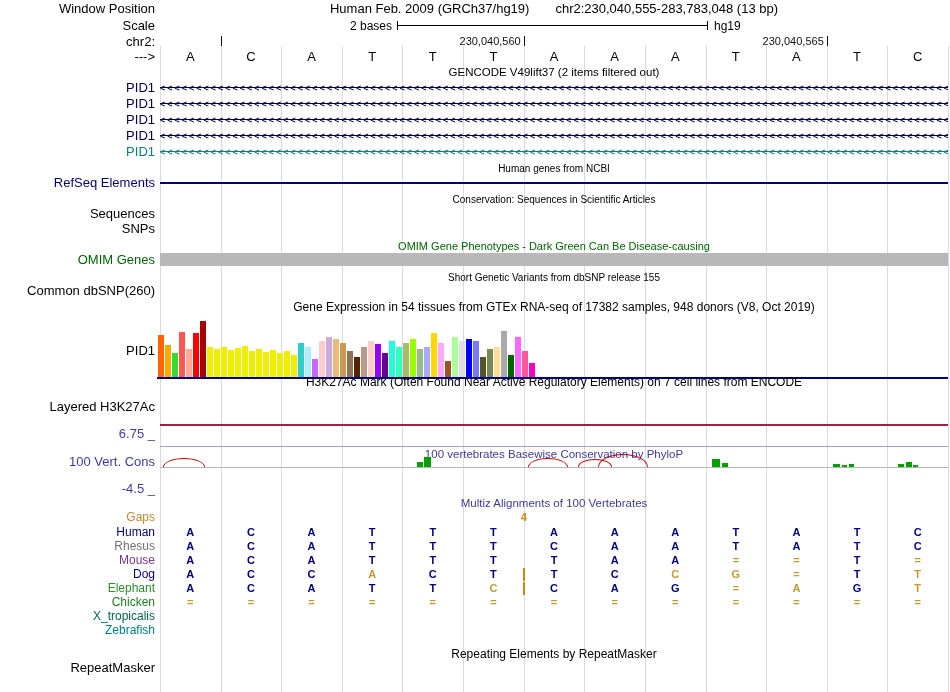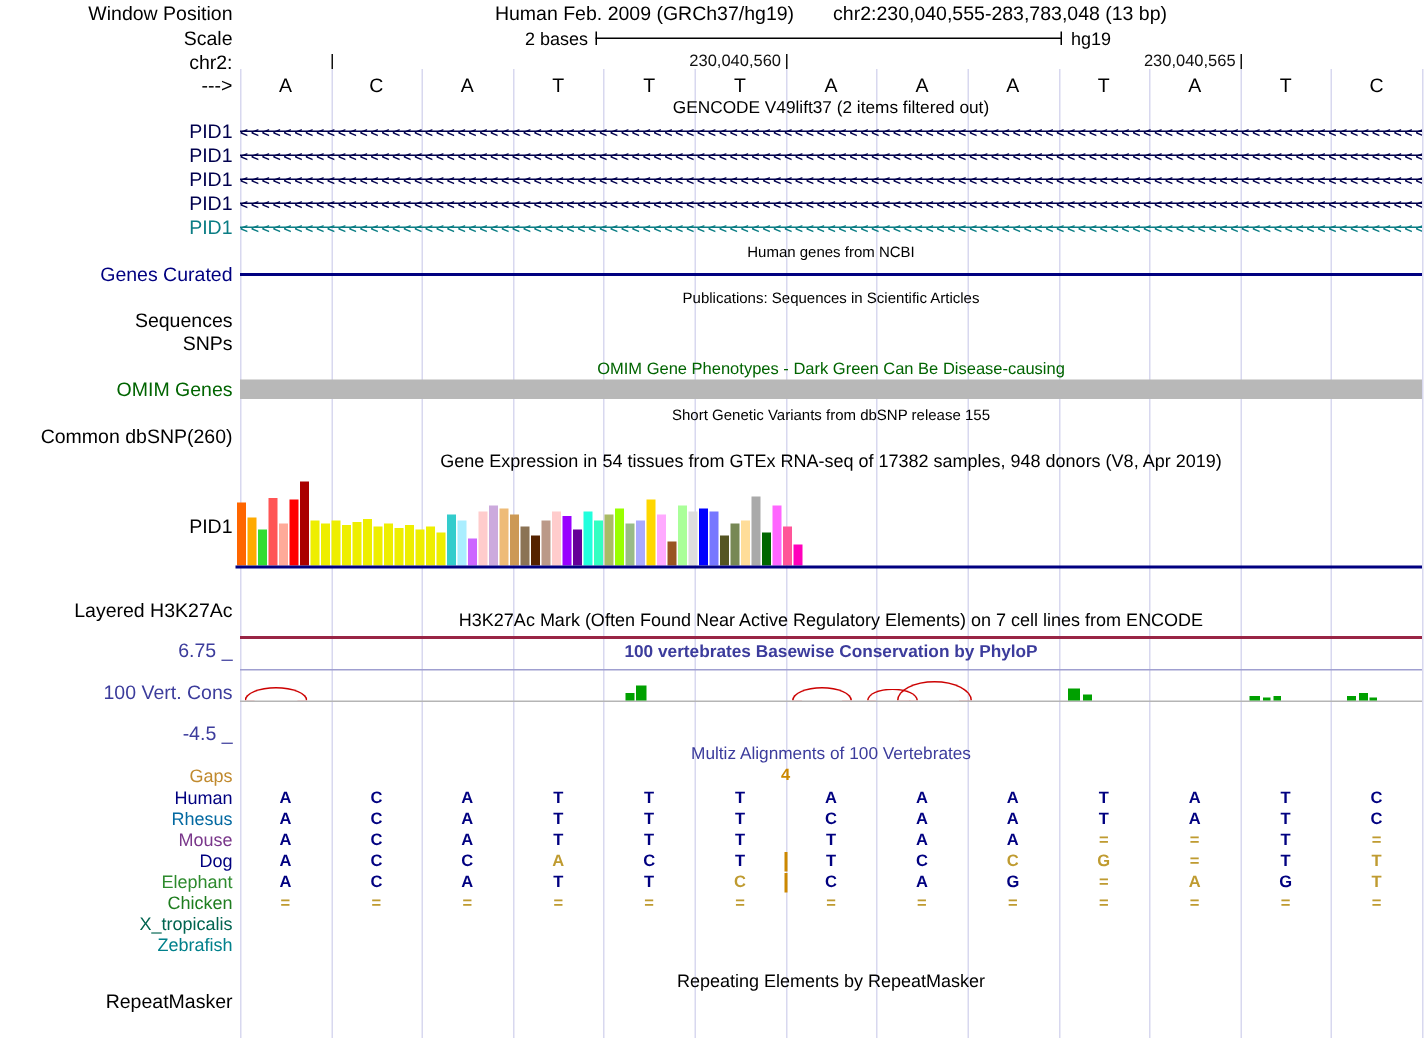--- a/index.html
+++ b/index.html
@@ -109,35 +109,35 @@
         <div style="position: relative;">&lt;&lt;&lt;&lt;&lt;&lt;&lt;&lt;&lt;&lt;&lt;&lt;&lt;&lt;&lt;&lt;&lt;&lt;&lt;&lt;&lt;&lt;&lt;&lt;&lt;&lt;&lt;&lt;&lt;&lt;&lt;&lt;&lt;&lt;&lt;&lt;&lt;&lt;&lt;&lt;&lt;&lt;&lt;&lt;&lt;&lt;&lt;&lt;&lt;&lt;&lt;&lt;&lt;&lt;&lt;&lt;&lt;&lt;&lt;&lt;&lt;&lt;&lt;&lt;&lt;&lt;&lt;&lt;&lt;&lt;&lt;&lt;&lt;&lt;&lt;&lt;&lt;&lt;&lt;&lt;&lt;&lt;&lt;&lt;&lt;&lt;&lt;&lt;&lt;&lt;&lt;&lt;&lt;&lt;&lt;&lt;&lt;&lt;&lt;&lt;&lt;&lt;&lt;&lt;&lt;&lt;&lt;&lt;&lt;&lt;&lt;&lt;&lt;&lt;&lt;&lt;&lt;&lt;&lt;&lt;&lt;&lt;&lt;&lt;&lt;&lt;&lt;&lt;&lt;&lt;&lt;&lt;&lt;&lt;&lt;&lt;&lt;&lt;&lt;&lt;&lt;&lt;&lt;&lt;&lt;&lt;&lt;&lt;&lt;&lt;&lt;&lt;&lt;&lt;&lt;&lt;&lt;&lt;&lt;&lt;&lt;&lt;&lt;&lt;&lt;&lt;&lt;&lt;&lt;&lt;&lt;&lt;&lt;&lt;&lt;&lt;&lt;&lt;&lt;&lt;</div>
       </div>
       <div class="llabel" style="top: 145px; color: rgb(11, 125, 132);">PID1</div>
       <div class="generow" style="top: 146px; color: rgb(11, 125, 132);">
         <div class="geneline"></div>
         <div style="position: relative;">&lt;&lt;&lt;&lt;&lt;&lt;&lt;&lt;&lt;&lt;&lt;&lt;&lt;&lt;&lt;&lt;&lt;&lt;&lt;&lt;&lt;&lt;&lt;&lt;&lt;&lt;&lt;&lt;&lt;&lt;&lt;&lt;&lt;&lt;&lt;&lt;&lt;&lt;&lt;&lt;&lt;&lt;&lt;&lt;&lt;&lt;&lt;&lt;&lt;&lt;&lt;&lt;&lt;&lt;&lt;&lt;&lt;&lt;&lt;&lt;&lt;&lt;&lt;&lt;&lt;&lt;&lt;&lt;&lt;&lt;&lt;&lt;&lt;&lt;&lt;&lt;&lt;&lt;&lt;&lt;&lt;&lt;&lt;&lt;&lt;&lt;&lt;&lt;&lt;&lt;&lt;&lt;&lt;&lt;&lt;&lt;&lt;&lt;&lt;&lt;&lt;&lt;&lt;&lt;&lt;&lt;&lt;&lt;&lt;&lt;&lt;&lt;&lt;&lt;&lt;&lt;&lt;&lt;&lt;&lt;&lt;&lt;&lt;&lt;&lt;&lt;&lt;&lt;&lt;&lt;&lt;&lt;&lt;&lt;&lt;&lt;&lt;&lt;&lt;&lt;&lt;&lt;&lt;&lt;&lt;&lt;&lt;&lt;&lt;&lt;&lt;&lt;&lt;&lt;&lt;&lt;&lt;&lt;&lt;&lt;&lt;&lt;&lt;&lt;&lt;&lt;&lt;&lt;&lt;&lt;&lt;&lt;&lt;&lt;&lt;&lt;&lt;&lt;&lt;&lt;</div>
       </div>
     </div>
 
   <div class="ctitle small" style="top:162px">Human genes from NCBI</div>
-  <div class="llabel" id="refseq-label" style="top: 176px; color: rgb(0, 0, 128);">Genes Curated</div>
+  <div class="llabel" id="refseq-label" style="top: 176px; color: rgb(0, 0, 128);">RefSeq Elements</div>
   <div class="hline" id="refseq-line" style="left: 160px; top: 182px; width: 788px; height: 2px; background: rgb(0, 0, 128);"></div>
 
-  <div class="ctitle small" style="top:193px">Publications: Sequences in Scientific Articles</div>
+  <div class="ctitle small" style="top:193px">Conservation: Sequences in Scientific Articles</div>
   <div class="llabel" style="top:207px">Sequences</div>
   <div class="llabel" style="top:222px">SNPs</div>
 
   <div class="ctitle" id="omim-title" style="top: 240px; font-size: 11px; color: rgb(0, 100, 0);">OMIM Gene Phenotypes - Dark Green Can Be Disease-causing</div>
   <div class="llabel" id="omim-label" style="top: 253px; color: rgb(0, 100, 0);">OMIM Genes</div>
   <div class="hline" id="omim-bar" style="left: 160px; top: 253px; width: 788px; height: 13px; background: rgb(184, 184, 184);"></div>
 
   <div class="ctitle small" style="top:271px">Short Genetic Variants from dbSNP release 155</div>
   <div class="llabel" style="top:284px">Common dbSNP(260)</div>
 
-  <div class="ctitle" style="top:301px">Gene Expression in 54 tissues from GTEx RNA-seq of 17382 samples, 948 donors (V8, Apr 2019)</div>
+  <div class="ctitle" style="top:301px">Gene Expression in 54 tissues from GTEx RNA-seq of 17382 samples, 948 donors (V8, Oct 2019)</div>
   <div class="llabel" style="top:344px">PID1</div>
   <div id="gtex-bars" style="position:absolute;left:158px;top:317px;height:60px;width:390px;display:flex;align-items:flex-end">
       <div class="gtexbar" style="height: 42px; background: rgb(255, 102, 0);"></div>
       <div class="gtexbar" style="height: 32px; background: rgb(255, 170, 0);"></div>
       <div class="gtexbar" style="height: 24px; background: rgb(51, 221, 51);"></div>
       <div class="gtexbar" style="height: 45px; background: rgb(255, 85, 85);"></div>
       <div class="gtexbar" style="height: 28px; background: rgb(255, 170, 153);"></div>
       <div class="gtexbar" style="height: 44px; background: rgb(255, 0, 0);"></div>
       <div class="gtexbar" style="height: 56px; background: rgb(170, 0, 0);"></div>
       <div class="gtexbar" style="height: 30px; background: rgb(238, 238, 0);"></div>
@@ -183,25 +183,25 @@
       <div class="gtexbar" style="height: 28px; background: rgb(119, 136, 85);"></div>
       <div class="gtexbar" style="height: 30px; background: rgb(255, 221, 153);"></div>
       <div class="gtexbar" style="height: 46px; background: rgb(170, 170, 170);"></div>
       <div class="gtexbar" style="height: 22px; background: rgb(0, 102, 0);"></div>
       <div class="gtexbar" style="height: 40px; background: rgb(255, 102, 255);"></div>
       <div class="gtexbar" style="height: 26px; background: rgb(255, 85, 153);"></div>
       <div class="gtexbar" style="height: 14px; background: rgb(255, 0, 187);"></div>
     </div>
   <div class="hline" id="gtex-baseline" style="left: 157px; top: 377px; width: 791px; height: 2px; background: rgb(0, 0, 128);"></div>
 
-  <div class="ctitle" style="top:407px">H3K27Ac Mark (Often Found Near Active Regulatory Elements) on 7 cell lines from ENCODE</div>
+  <div class="ctitle" style="top:376px">H3K27Ac Mark (Often Found Near Active Regulatory Elements) on 7 cell lines from ENCODE</div>
   <div class="llabel" style="top:400px">Layered H3K27Ac</div>
   <div class="hline" id="h3k27ac-line" style="left: 160px; top: 424px; width: 788px; height: 2px; background: rgb(153, 37, 69);"></div>
 
-  <div class="ctitle" id="phylop-title" style="top: 429px; font-size: 11.5px; color: rgb(60, 60, 156); font-weight: bold;">100 vertebrates Basewise Conservation by PhyloP</div>
+  <div class="ctitle" id="phylop-title" style="top: 448px; font-size: 11.5px; color: rgb(60, 60, 156);">100 vertebrates Basewise Conservation by PhyloP</div>
   <div class="llabel" id="phylop-max" style="top: 427px; color: rgb(60, 60, 156);">6.75 _</div>
   <div class="llabel" id="phylop-trklabel" style="top: 455px; color: rgb(60, 60, 156);">100 Vert. Cons</div>
   <div class="llabel" id="phylop-min" style="top: 482px; color: rgb(60, 60, 156);">-4.5 _</div>
   <div class="hline" style="left:160px;top:446px;width:788px;height:1px;background:#9f9fd0"></div>
   <div class="hline" style="left:160px;top:467px;width:788px;height:1px;background:#b5b5b5"></div>
   <div id="phylop-marks" style="position:absolute;left:160px;top:421px;width:788px;height:46px">
       <div class="parc" style="left: 3px; width: 42px; height: 9px; border-color: rgb(204, 0, 0);"></div>
       <div class="pbar" style="left: 257px; width: 6px; height: 5px; background: rgb(0, 160, 0);"></div>
       <div class="pbar" style="left: 264px; width: 7px; height: 10px; background: rgb(0, 160, 0);"></div>
       <div class="parc" style="left: 368px; width: 40px; height: 9px; border-color: rgb(204, 0, 0);"></div>
@@ -228,21 +228,21 @@
       <div class="mzbase" style="left: 372.154px; top: 526px; color: rgb(0, 0, 128);">T</div>
       <div class="mzbase" style="left: 432.769px; top: 526px; color: rgb(0, 0, 128);">T</div>
       <div class="mzbase" style="left: 493.385px; top: 526px; color: rgb(0, 0, 128);">T</div>
       <div class="mzbase" style="left: 554px; top: 526px; color: rgb(0, 0, 128);">A</div>
       <div class="mzbase" style="left: 614.615px; top: 526px; color: rgb(0, 0, 128);">A</div>
       <div class="mzbase" style="left: 675.231px; top: 526px; color: rgb(0, 0, 128);">A</div>
       <div class="mzbase" style="left: 735.846px; top: 526px; color: rgb(0, 0, 128);">T</div>
       <div class="mzbase" style="left: 796.462px; top: 526px; color: rgb(0, 0, 128);">A</div>
       <div class="mzbase" style="left: 857.077px; top: 526px; color: rgb(0, 0, 128);">T</div>
       <div class="mzbase" style="left: 917.692px; top: 526px; color: rgb(0, 0, 128);">C</div>
-      <div class="llabel mzlabel" style="top: 540px; color: #0369a1;">Rhesus</div>
+      <div class="llabel mzlabel" style="top: 540px; color: #737373;">Rhesus</div>
       <div class="mzbase" style="left: 190.308px; top: 540px; color: rgb(0, 0, 128);">A</div>
       <div class="mzbase" style="left: 250.923px; top: 540px; color: rgb(0, 0, 128);">C</div>
       <div class="mzbase" style="left: 311.538px; top: 540px; color: rgb(0, 0, 128);">A</div>
       <div class="mzbase" style="left: 372.154px; top: 540px; color: rgb(0, 0, 128);">T</div>
       <div class="mzbase" style="left: 432.769px; top: 540px; color: rgb(0, 0, 128);">T</div>
       <div class="mzbase" style="left: 493.385px; top: 540px; color: rgb(0, 0, 128);">T</div>
       <div class="mzbase" style="left: 554px; top: 540px; color: rgb(0, 0, 128);">C</div>
       <div class="mzbase" style="left: 614.615px; top: 540px; color: rgb(0, 0, 128);">A</div>
       <div class="mzbase" style="left: 675.231px; top: 540px; color: rgb(0, 0, 128);">A</div>
       <div class="mzbase" style="left: 735.846px; top: 540px; color: rgb(0, 0, 128);">T</div>

